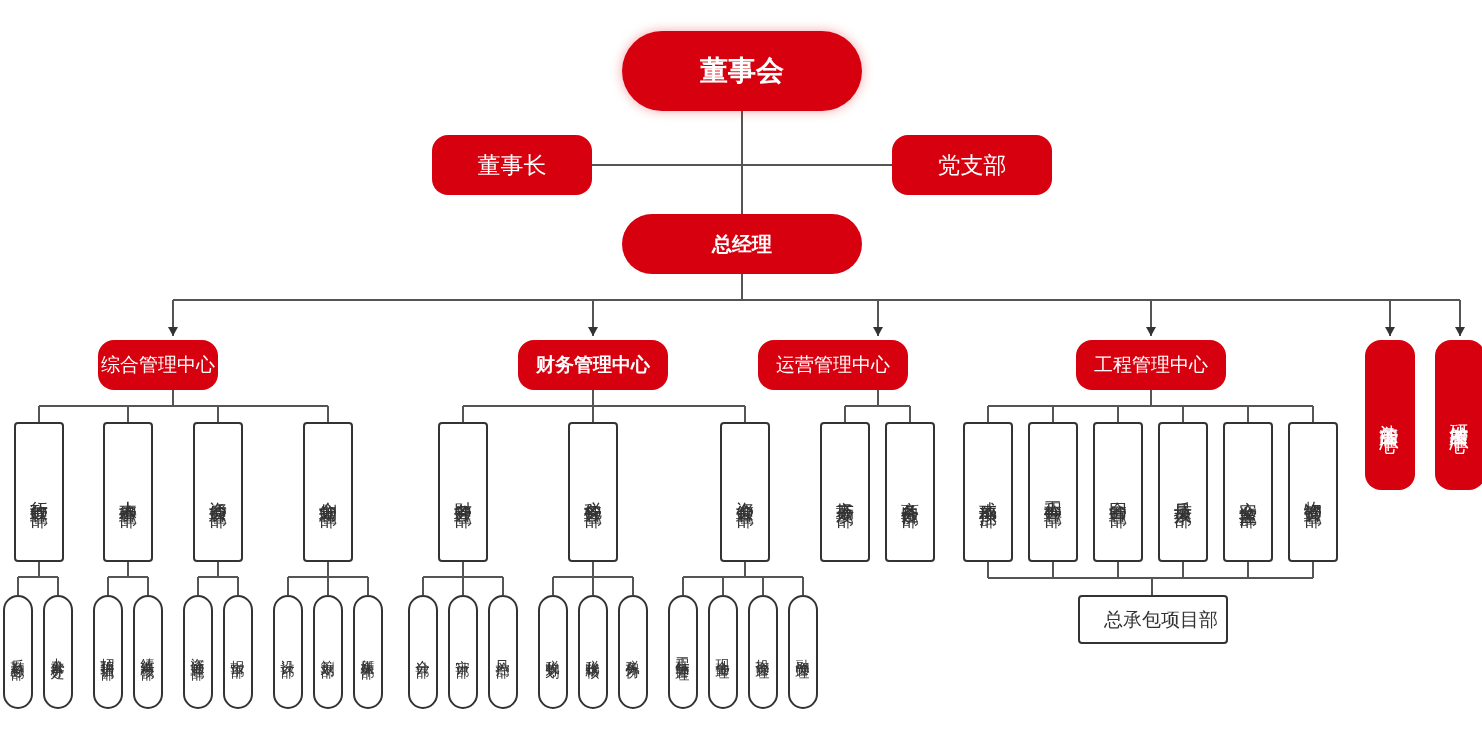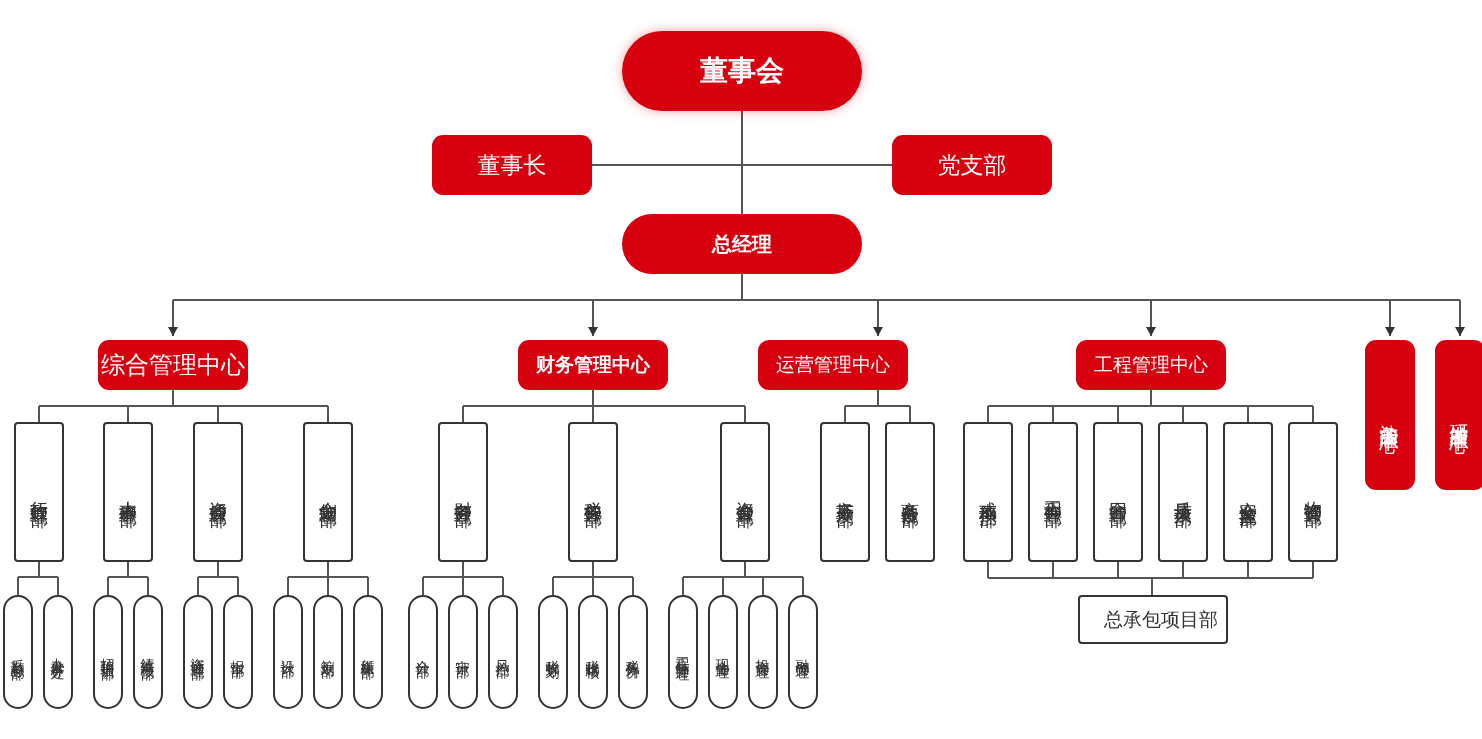--- a/index.html
+++ b/index.html
@@ -1,20 +1,20 @@
 <!DOCTYPE html>
 <html><head>
 <meta charset="utf-8">
 <style>
   html, body { margin:0; padding:0; background:#ffffff; }
   body { width:1482px; height:739px; position:relative; overflow:hidden;
          font-family:"DejaVu Sans", "Liberation Sans", sans-serif; }
   #lines { position:absolute; left:0; top:0; width:1482px; height:739px; }
   .node { position:absolute; box-sizing:border-box; display:flex; align-items:center; justify-content:center; text-align:right; }
-  .red { background:#d7000f; color:#ffffff; border-radius:11px; }
+  .red { background:#d7000f; color:#ffffff; border-radius:16px; }
   .pill { border-radius:40px; font-weight:bold; }
   .top { box-shadow:0 0 12px rgba(215,0,15,0.35); }
   .outline { background:#ffffff; border:2px solid #333333; color:#333333; border-radius:4px; }
   .round { border-radius:20px; }
   .vert { writing-mode:vertical-rl; text-orientation:upright; letter-spacing:2px; }
 </style>
 </head>
 <body>
 
 <svg id="lines">
@@ -98,21 +98,21 @@
     <line x1="988" y1="578" x2="1313" y2="578" stroke="#555555" stroke-width="2"></line>
     <line x1="1152" y1="578" x2="1152" y2="595" stroke="#555555" stroke-width="2"></line>
   </svg>
 
 <div class="node red pill top" style="left:622px;top:31px;width:240px;height:80px;font-size:28px;">董事会</div>
 <div class="node red" style="left:432px;top:135px;width:160px;height:60px;font-size:23px;">董事长</div>
 <div class="node red" style="left:892px;top:135px;width:160px;height:60px;font-size:23px;">党支部</div>
 <div class="node red pill" style="left:622px;top:214px;width:240px;height:60px;font-size:20px;">总经理</div>
 
 <div id="tree">
-    <div class="node red" style="left: 98px; top: 340px; width: 150px; height: 50px; font-size: 24px;">综合管理中心</div>
+    <div class="node red" style="left: 98px; top: 340px; width: 120px; height: 50px; font-size: 19px;">综合管理中心</div>
     <div class="node red" style="left: 518px; top: 340px; width: 150px; height: 50px; font-size: 19px; font-weight: bold;">财务管理中心</div>
     <div class="node red" style="left: 758px; top: 340px; width: 150px; height: 50px; font-size: 19px;">运营管理中心</div>
     <div class="node red" style="left: 1076px; top: 340px; width: 150px; height: 50px; font-size: 19px;">工程管理中心</div>
     <div class="node red vert" style="left: 1365px; top: 340px; width: 50px; height: 150px; font-size: 19px;">法务管理中心</div>
     <div class="node red vert" style="left: 1435px; top: 340px; width: 50px; height: 150px; font-size: 19px;">研发管理中心</div>
     <div class="node outline vert" style="left: 14px; top: 422px; width: 50px; height: 140px; font-size: 18px;">行政管理部</div>
     <div class="node outline vert" style="left: 103px; top: 422px; width: 50px; height: 140px; font-size: 18px;">人事管理部</div>
     <div class="node outline vert" style="left: 193px; top: 422px; width: 50px; height: 140px; font-size: 18px;">资质管理部</div>
     <div class="node outline vert" style="left: 303px; top: 422px; width: 50px; height: 140px; font-size: 18px;">企划管理部</div>
     <div class="node outline vert" style="left: 438px; top: 422px; width: 50px; height: 140px; font-size: 18px;">财务管理部</div>

